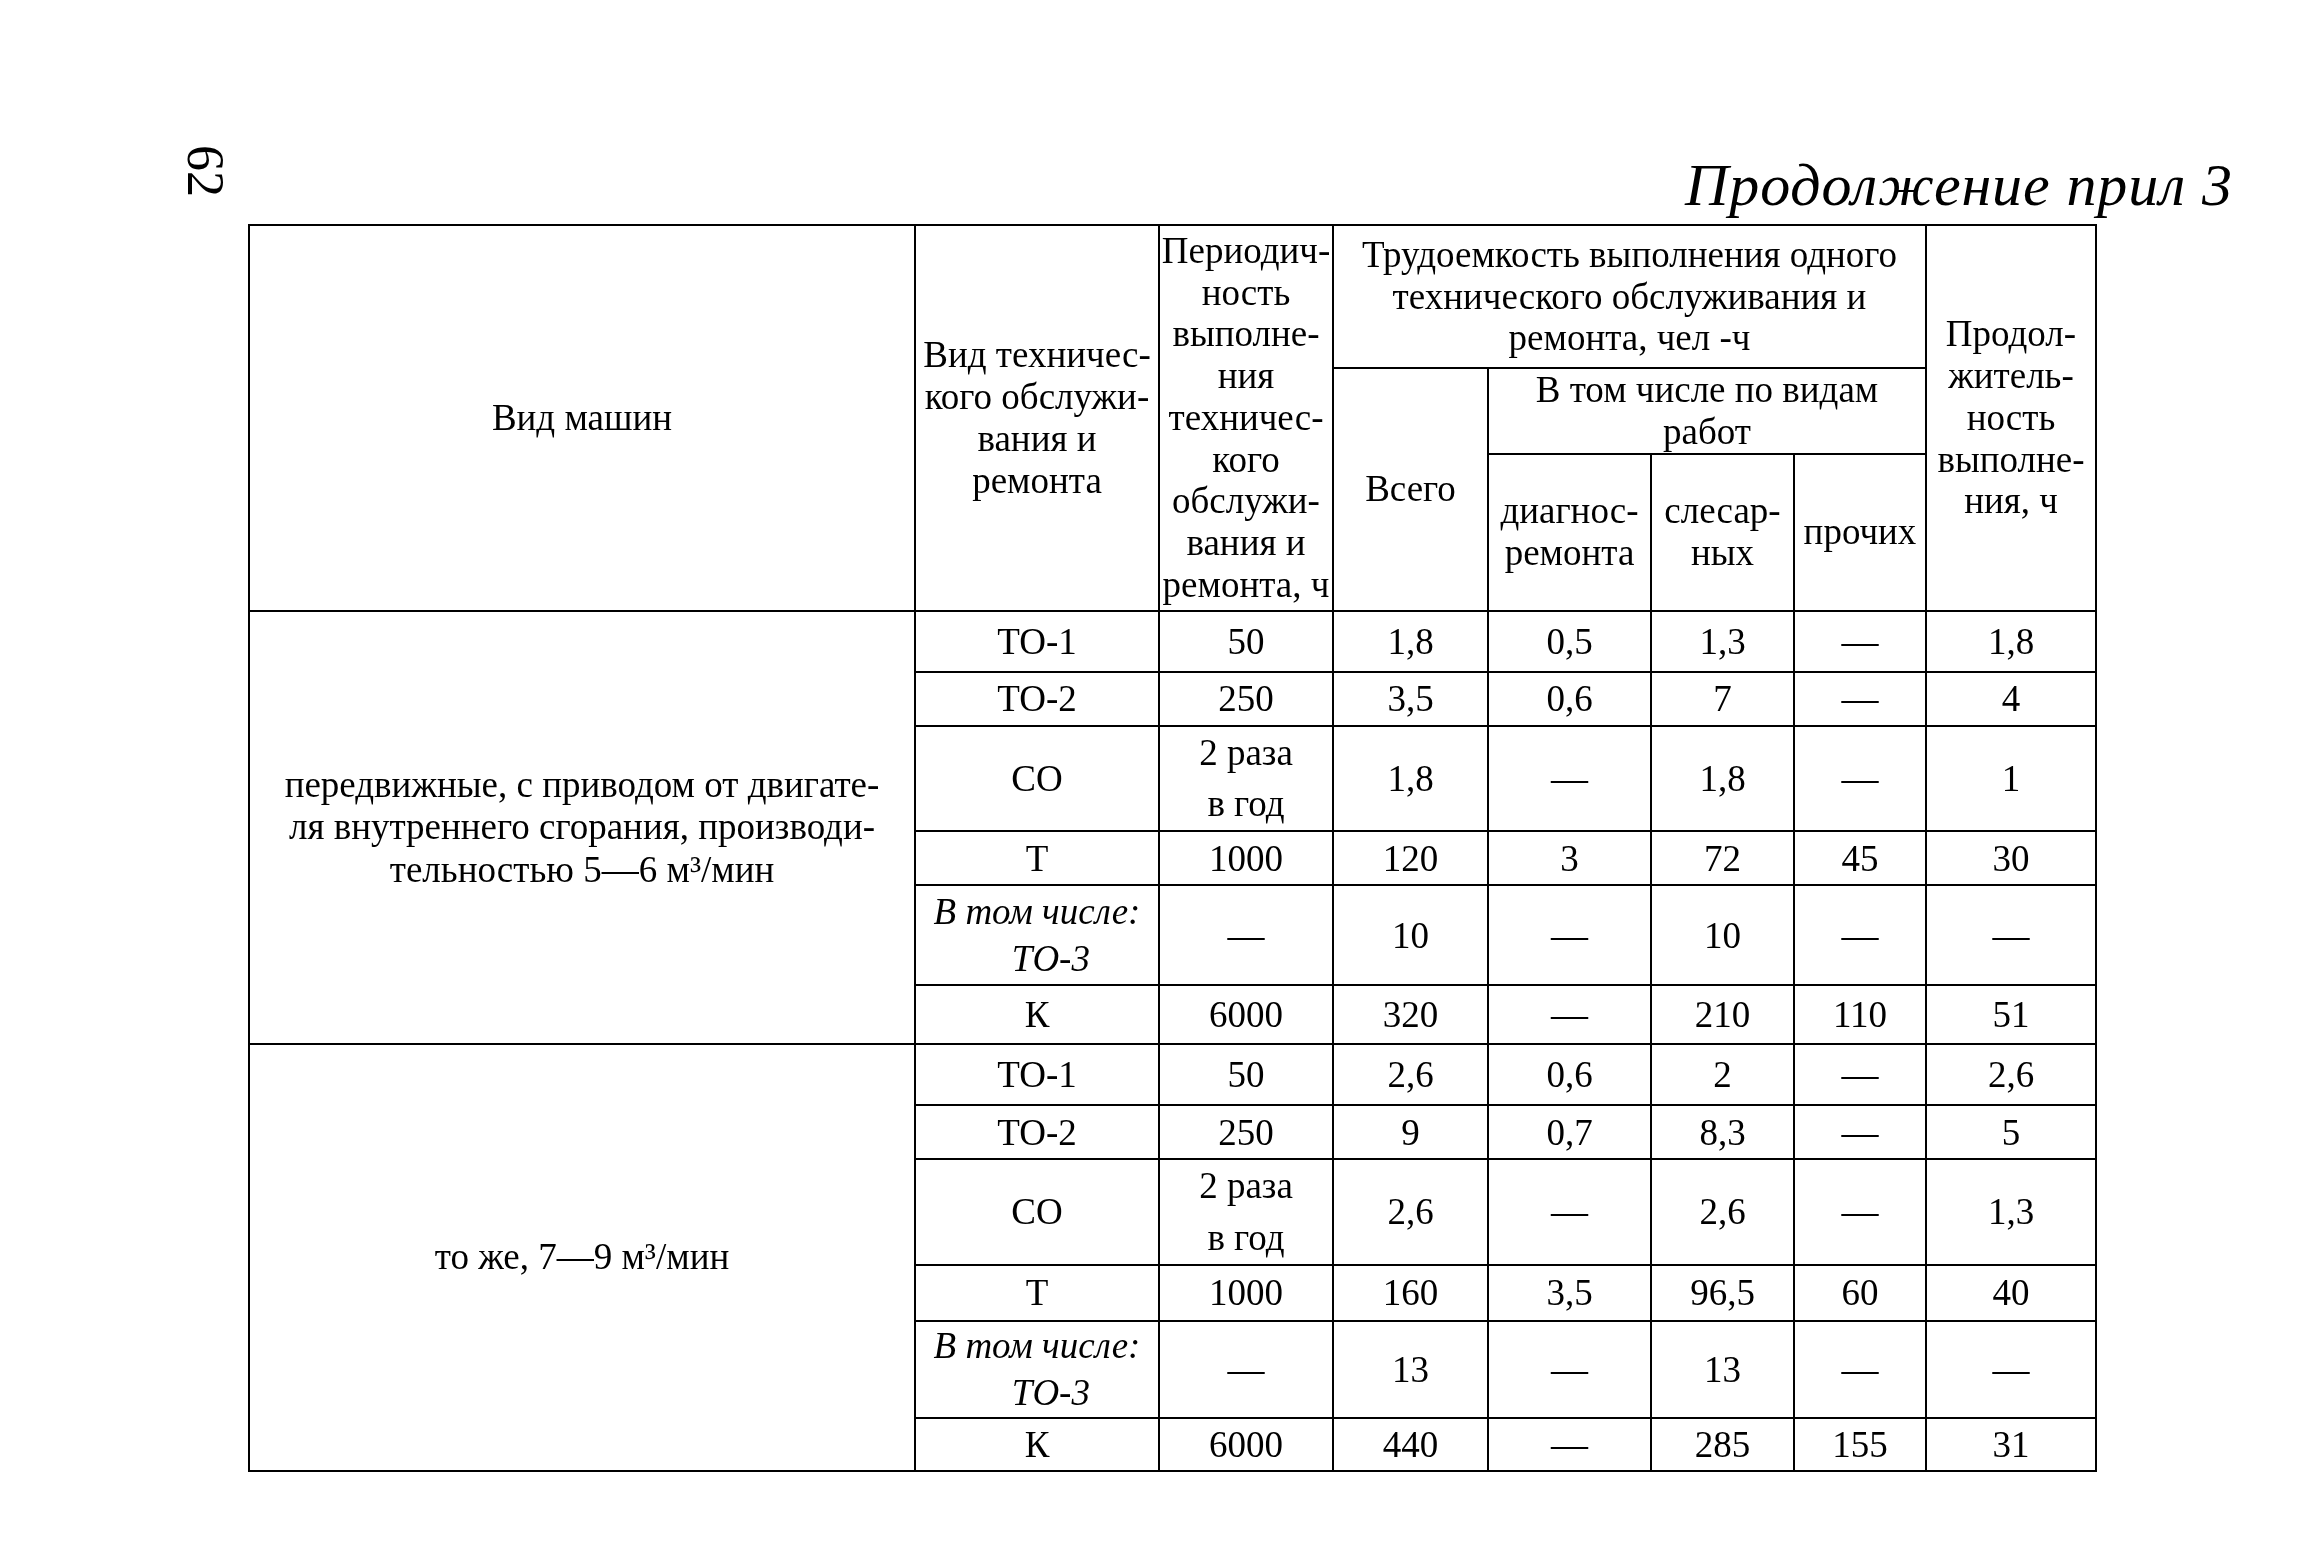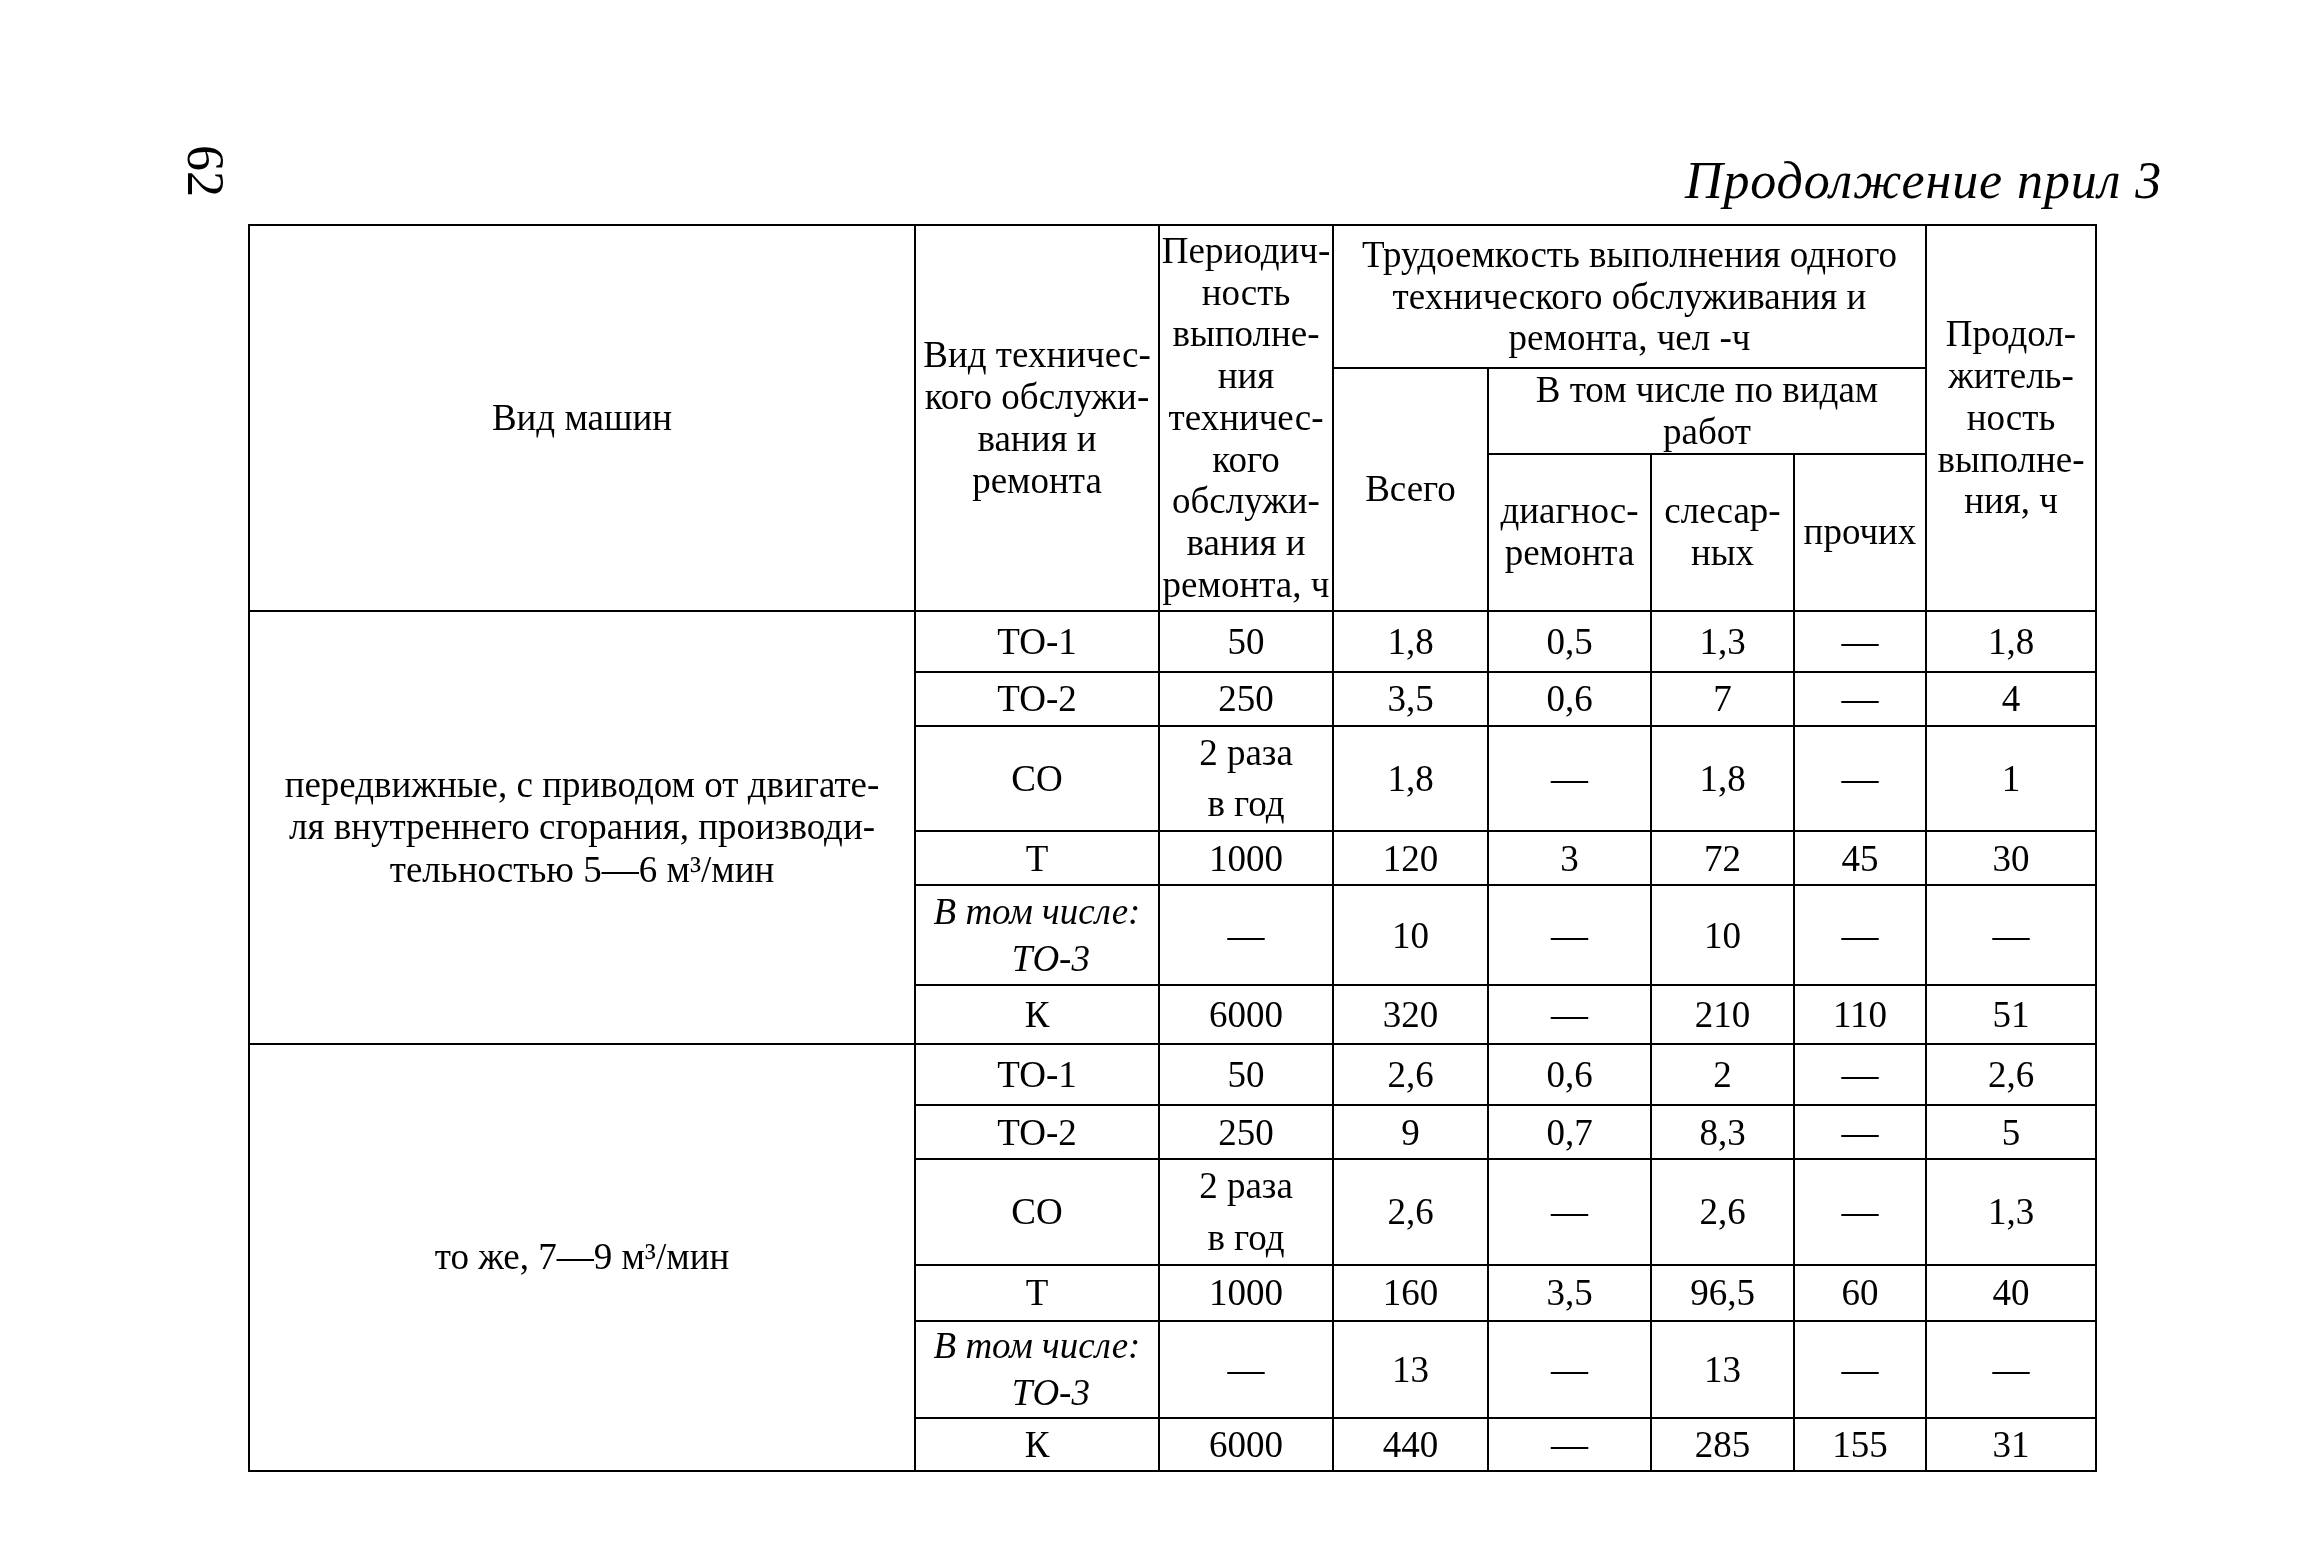--- a/index.html
+++ b/index.html
@@ -13,21 +13,21 @@
   }
   .pagenum{
     position:absolute;left:231px;top:145px;
     font-size:52px;line-height:1;
     transform-origin:0 0;
     transform:rotate(90deg);
     white-space:nowrap;
   }
   .cont{
     position:absolute;left:1685px;top:155px;
-    font-size:52px;font-style:italic;line-height:1;
+    font-size:60px;font-style:italic;line-height:1;
     white-space:nowrap;
     letter-spacing:0.9px;
   }
   table.maint{
     position:absolute;left:248px;top:224px;
     width:1847px;
     border-collapse:collapse;
     table-layout:fixed;
     border:2.8px solid #000;
     font-size:37px;

